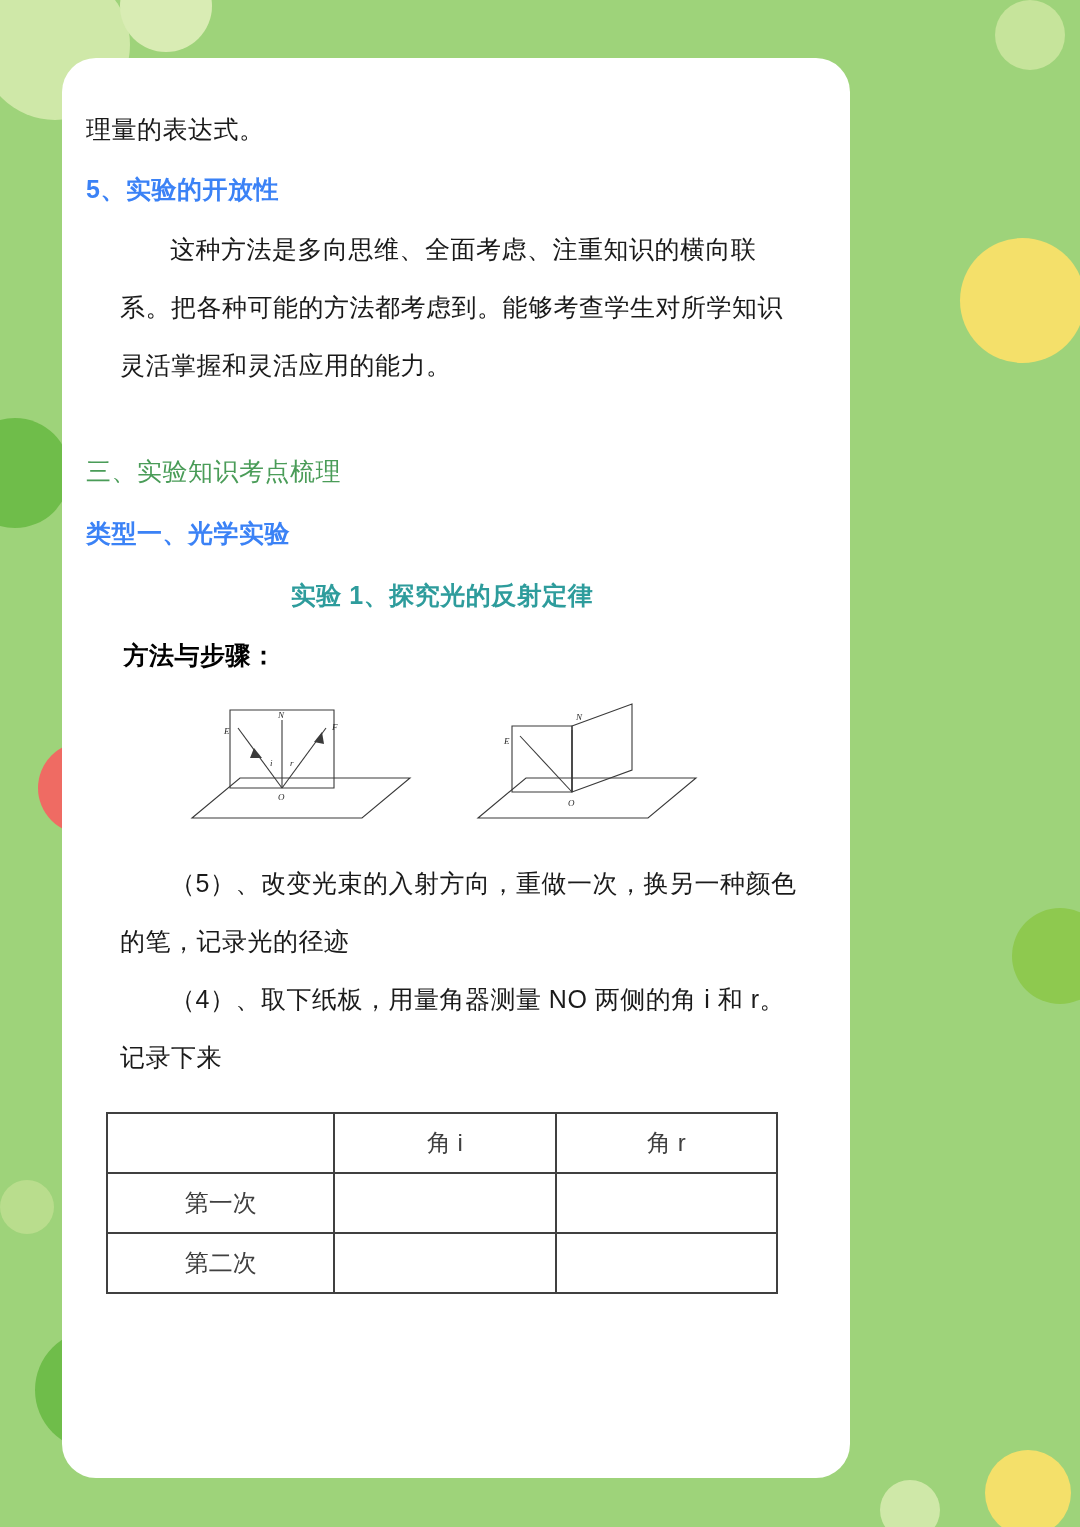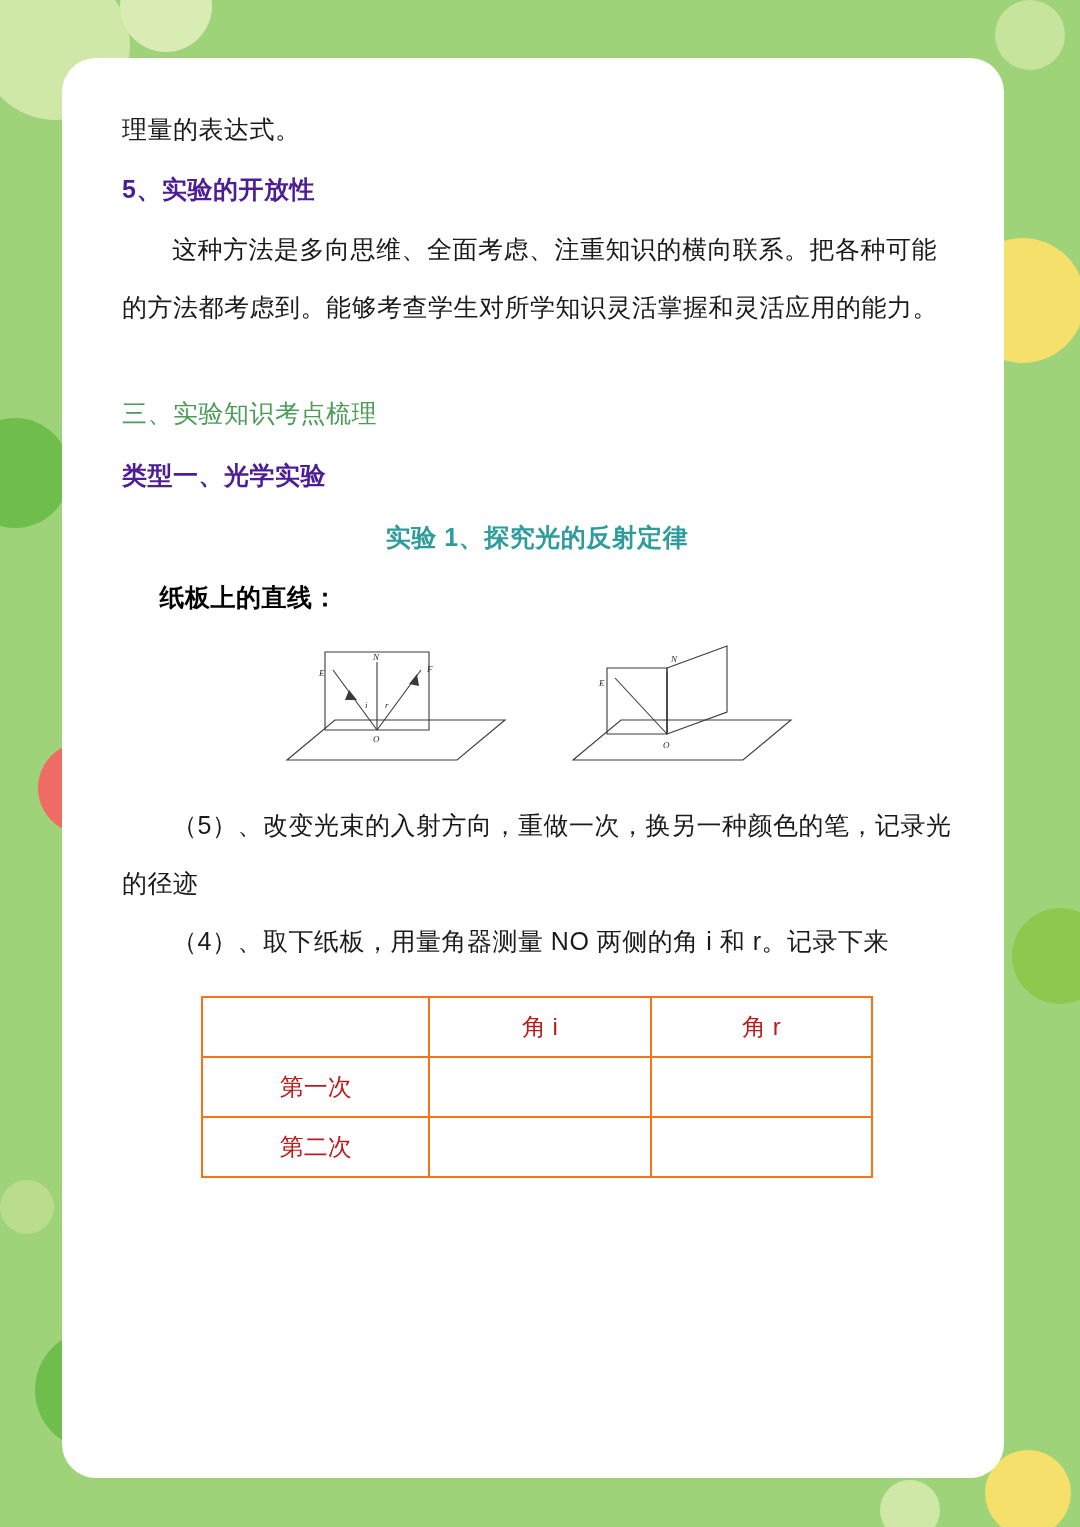--- a/index.html
+++ b/index.html
@@ -31,49 +31,49 @@
   .deco.c8 { width: 120px; height: 120px; background: #6fbd4a; left: 35px;  top: 1330px; }
   .deco.c9 { width: 86px;  height: 86px;  background: #f4e06a; left: 985px; top: 1450px; }
   .deco.c10{ width: 60px;  height: 60px;  background: #cfe8a8; left: 880px; top: 1480px; }
   .deco.c11{ width: 54px;  height: 54px;  background: #b9dd8d; left: 0px;  top: 1180px; }
 
   
   .page {
     position: absolute;
     left: 62px;
     top: 58px;
-    width: 942px;
+    width: 788px;
     height: 1420px;
     background: #ffffff;
     border-radius: 34px;
     z-index: 2;
     box-sizing: border-box;
-    padding: 42px 52px 40px 60px;
+    padding: 42px 52px 40px 24px;
     overflow: hidden;
   }
 
   .doc {
     font-family: "Liberation Sans", sans-serif;
     color: #1b1b1b;
   }
 
   p { margin: 0; }
 
   .body-line {
     font-size: 25px;
     line-height: 58px;
     letter-spacing: 0.5px;
     color: #1a1a1a;
   }
-  .indent { text-indent: 2em; }
+  .indent { text-indent: 2em; margin-left: 34px; }
 
   .h-orange {
     font-size: 25px;
     font-weight: bold;
-    color: #4c1d95;
+    color: #3b82f6;
     line-height: 62px;
     letter-spacing: 0.5px;
   }
   .h-green {
     font-size: 25px;
     font-weight: normal;
     color: #4a9c58;
     line-height: 62px;
     letter-spacing: 0.5px;
   }
@@ -109,25 +109,25 @@
   .table-wrap {
     margin-top: 26px;
     display: flex;
     justify-content: center;
   }
   table.data {
     border-collapse: collapse;
     width: 672px;
   }
   table.data td {
-    border: 2px solid #f97316;
+    border: 2px solid #404040;
     height: 58px;
     text-align: center;
     font-size: 24px;
-    color: #b91c1c;
+    color: #404040;
     padding: 0;
   }
   table.data td.col-a { width: 228px; }
   table.data td.col-b { width: 222px; }
   table.data td.col-c { width: 222px; }
 </style>
 </head>
 <body>
 
 <div class="deco c1"></div>
@@ -152,21 +152,21 @@
     <p class="body-line indent">这种方法是多向思维、全面考虑、注重知识的横向联系。把各种可能的方法都考虑到。能够考查学生对所学知识灵活掌握和灵活应用的能力。</p>
 
     <div class="spacer-lg"></div>
 
     <p class="h-green">三、实验知识考点梳理</p>
 
     <p class="h-orange">类型一、光学实验</p>
 
     <p class="h-teal">实验 1、探究光的反射定律</p>
 
-    <p class="h-black">纸板上的直线：</p>
+    <p class="h-black">方法与步骤：</p>
 
 
     <div class="figure">
 
       <svg width="230" height="130" viewBox="0 0 230 130">
         <g fill="none" stroke="#3a3a3a" stroke-width="1.1">
 
           <polygon points="10,118 58,78 228,78 180,118"></polygon>
 
           <polygon points="48,10 152,10 152,88 48,88"></polygon>

